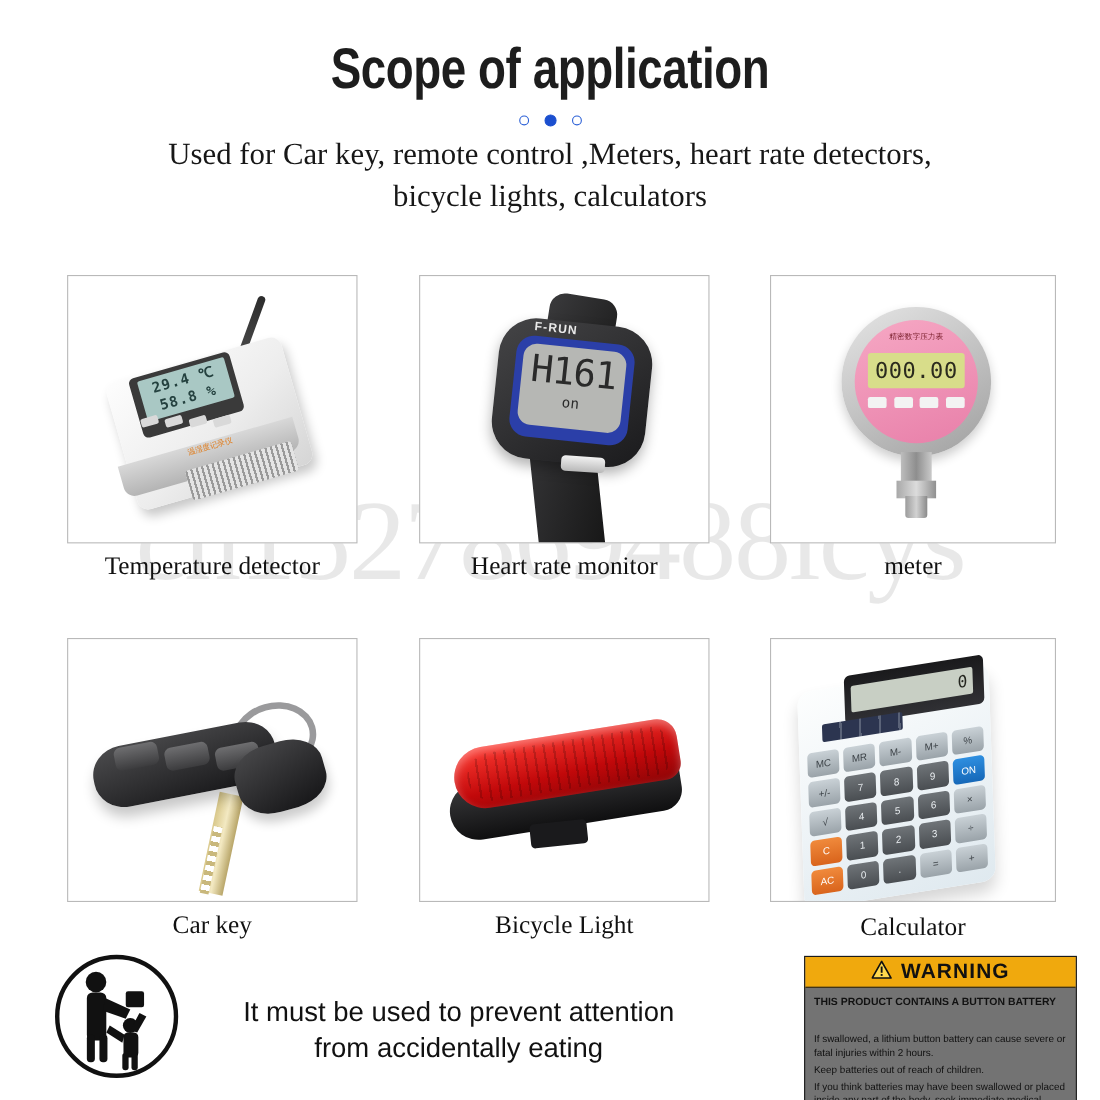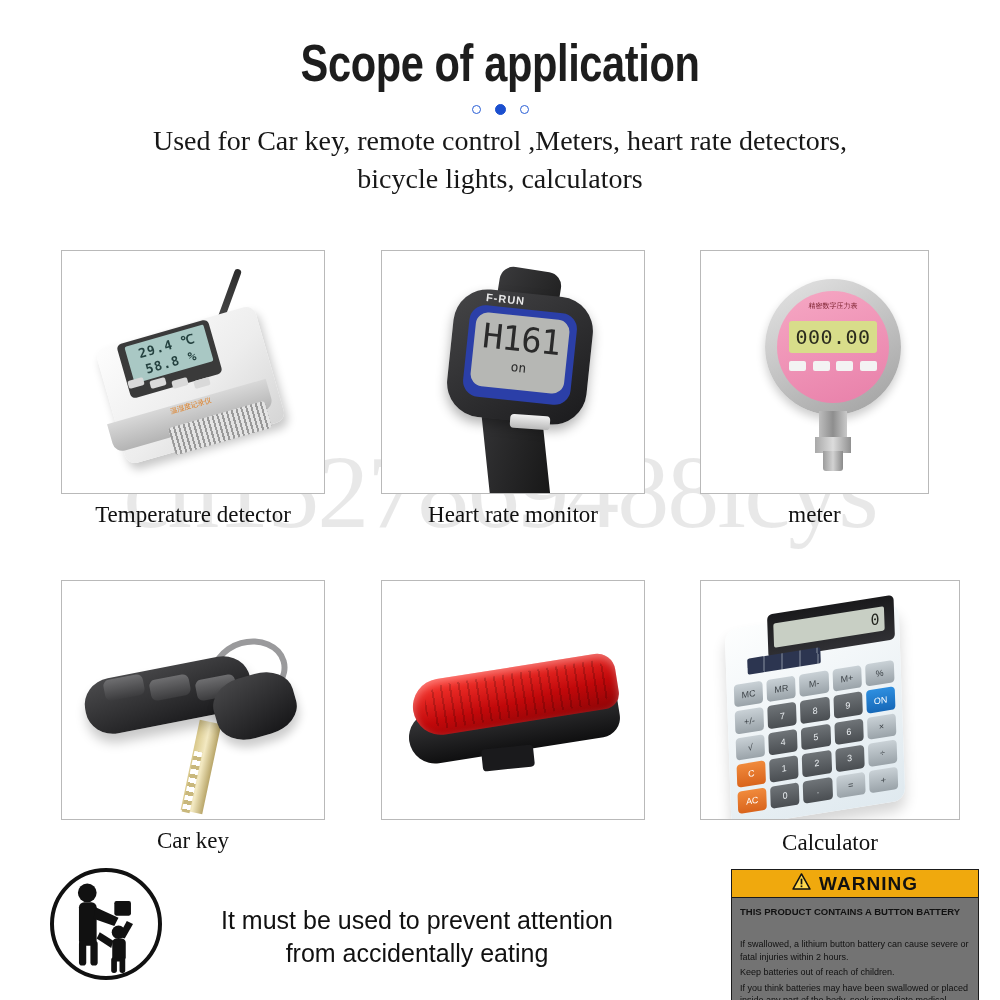--- a/index.html
+++ b/index.html
@@ -331,21 +331,21 @@
             <div class="big">H161</div>
             <div class="sm">on</div>
           </div>
           <div class="w-brand">F-RUN</div>
           <div class="w-btn"></div>
         </div>
       </div>
       <div class="caption" style="top:252px;font-family:Liberation Serif, serif;">Heart rate monitor</div>
     </div>
 
-    <div class="cell" style="left:700px;top:250px;width:229px;height:244px;">
+    <div class="cell" style="left:700px;top:250px;width:260px;height:244px;">
       <div class="frame">
         <div class="art">
           <div class="m-ring"></div>
           <div class="m-face"></div>
           <div class="m-brand">精密数字压力表</div>
           <div class="m-lcd">000.00</div>
           <div class="m-keys">
             <span class="m-key"></span>
             <span class="m-key"></span>
             <span class="m-key"></span>
@@ -377,20 +377,21 @@
 
     <div class="cell" style="left:381px;top:580px;width:264px;height:240px;">
       <div class="frame">
         <div class="art">
           <div class="bl-base"></div>
           <div class="bl-clip"></div>
           <div class="bl-lens"></div>
           <div class="bl-ribs"></div>
         </div>
       </div>
+      <div class="caption" style="top:248px;">Bicycle Light</div>
     </div>
 
     <div class="cell" style="left:700px;top:580px;width:260px;height:240px;">
       <div class="frame">
         <div class="art">
           <div class="c-body"></div>
           <div class="c-disp"></div>
           <div class="c-screen">0</div>
           <div class="c-solar"></div>
           <div class="c-keys">

